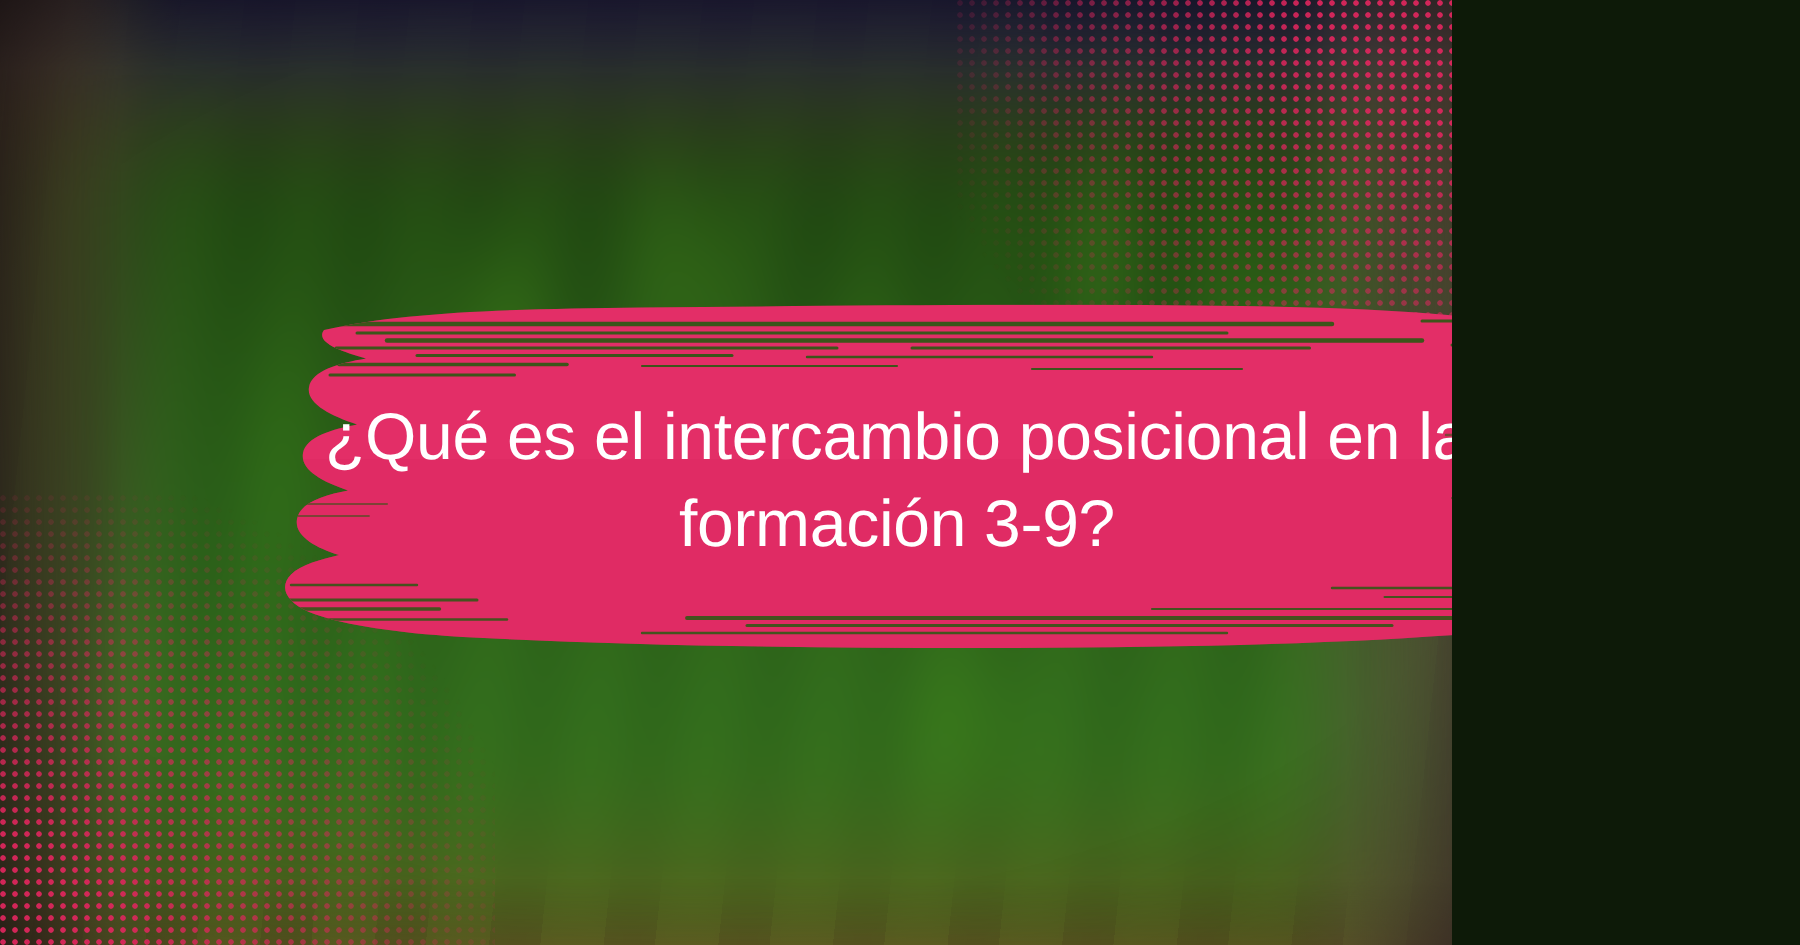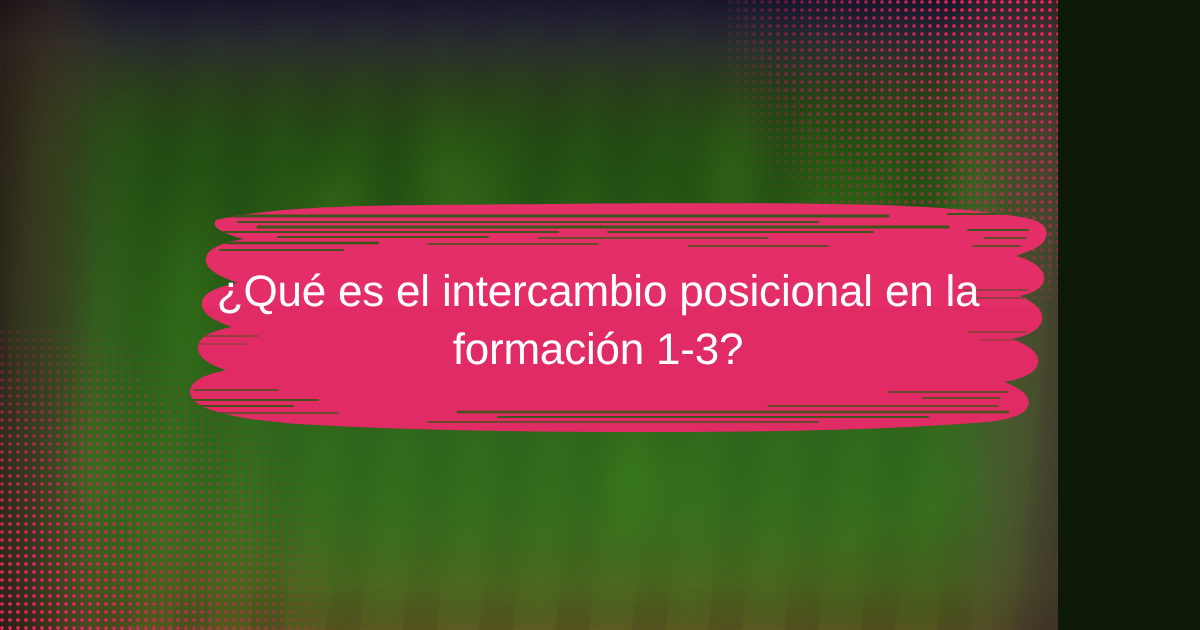--- a/index.html
+++ b/index.html
@@ -2,21 +2,21 @@
 <html><head>
 <meta charset="utf-8">
 <style>
   html,body{margin:0;padding:0;}
   body{
     width:1200px;height:630px;overflow:hidden;
     font-family:"Liberation Sans", sans-serif;
     background:#0d1a08;
   }
   #card{
-    position:relative;width:1058px;height:630px;overflow:hidden;
+    position:relative;width:968px;height:630px;overflow:hidden;
     background:#d946ef;
   }
 
   
   .bg-layer{position:absolute;inset:-60px;}
 
   
   .bg-pitch{
     background:
       linear-gradient(to bottom,
@@ -239,17 +239,17 @@
           <path d="M 840,146 L 898,146" stroke-width="1.5"></path>
           <path d="M 852,154 L 892,154" stroke-width="1.2"></path>
           <path d="M 60,150  L 130,150" stroke-width="1.4"></path>
           <path d="M 64,158  L 118,158" stroke-width="1.2"></path>
         </g>
       </g>
     </svg>
 
     <div id="banner-text">
       <span class="ln">¿Qué es el intercambio posicional en la</span>
-      <span class="ln">formación 1-3?</span>
+      <span class="ln">formación 3-9?</span>
     </div>
   </div>
 
 </div>
 
 </body></html>

